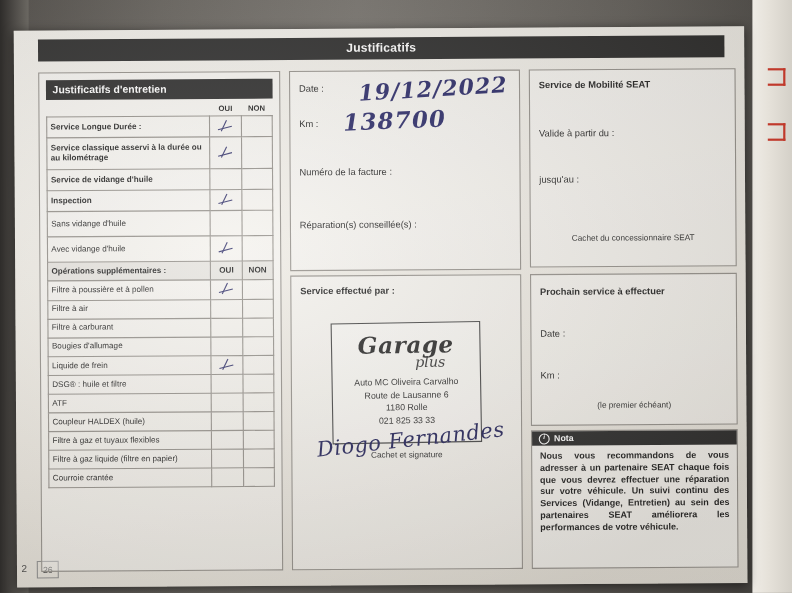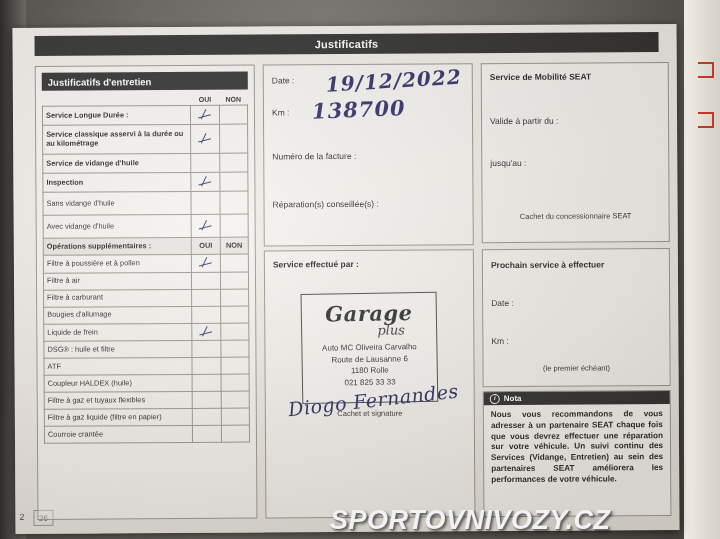--- a/index.html
+++ b/index.html
@@ -489,14 +489,13 @@
     <div class="block" id="r-nota">
       <div class="nota-head">
         <span class="i-circle">i</span>
         <span>Nota</span>
       </div>
       <div class="nota-body">Nous vous recommandons de vous adresser à un partenaire SEAT chaque fois que vous devrez effectuer une réparation sur votre véhicule. Un suivi continu des Services (Vidange, Entretien) au sein des partenaires SEAT améliorera les performances de votre véhicule.</div>
     </div>
 
   </div>
 
-  <div class="watermark">SPORTOVNIVOZY.CZ</div>
 </div>
 
 </body></html>

